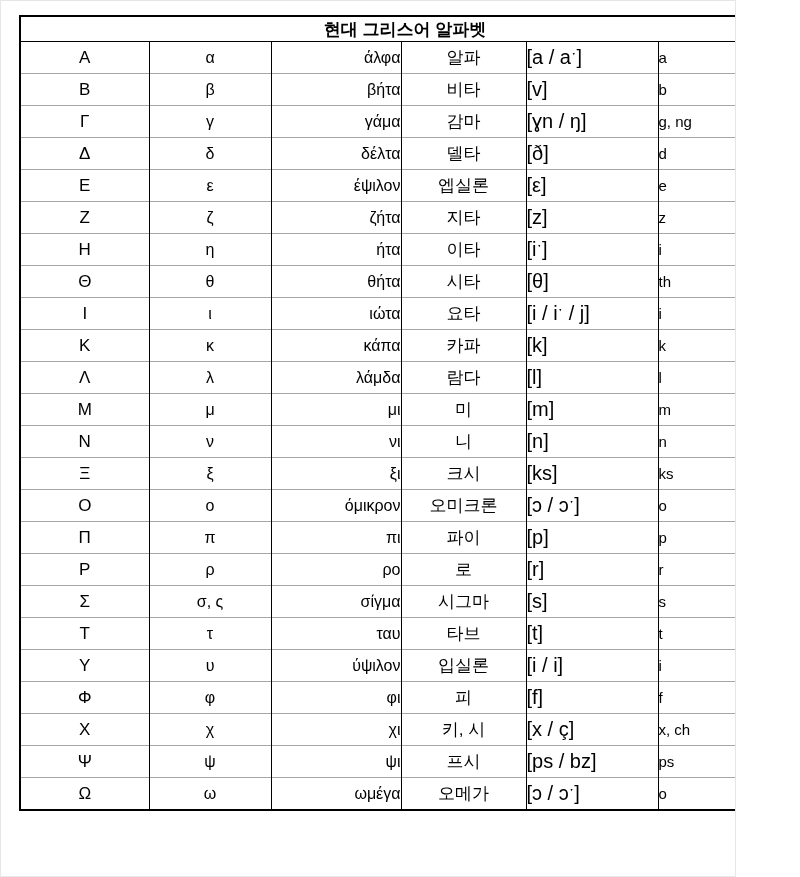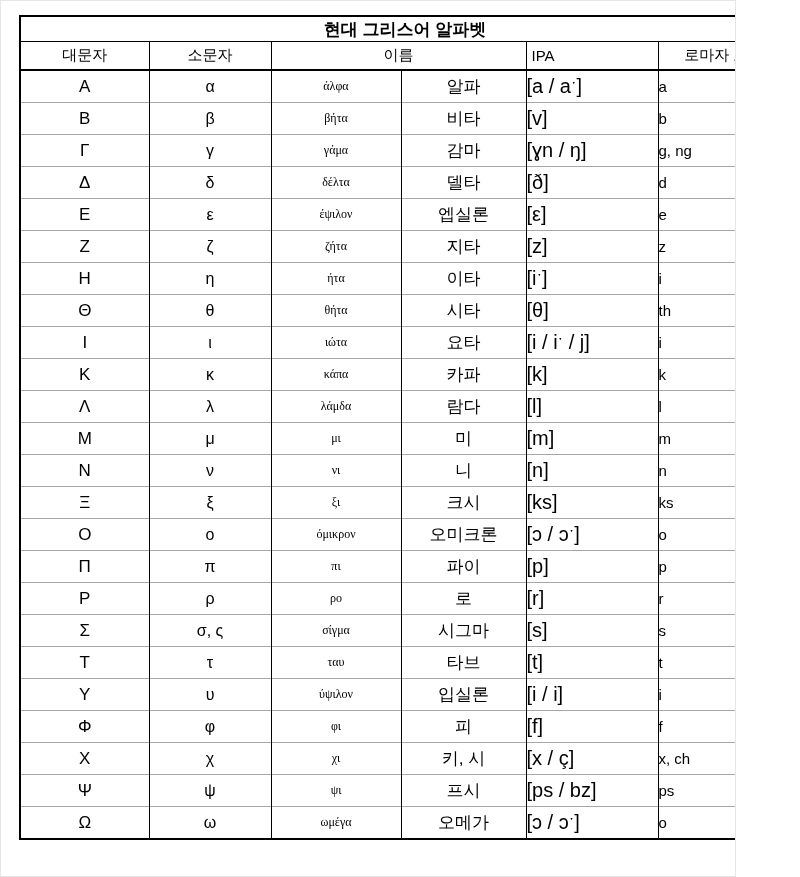--- a/index.html
+++ b/index.html
@@ -56,21 +56,21 @@
   tr.header-row th.left-h {
     text-align: left;
     padding-left: 5px;
   }
   tr.data-row td {
     height: 31px;
     border-top: 1px solid #a6a6a6;
   }
   td.c-upper { text-align: center; font-size: 17px; }
   td.c-lower { text-align: center; font-size: 16px; }
-  td.c-greek { text-align: center; font-size: 12px; padding-left: 6px; font-family: Liberation Serif, serif; }
+  td.c-greek { text-align: right; font-size: 16px; padding-left: 6px; }
   td.c-korean { text-align: center; font-size: 17px; padding-left: 6px; }
   td.c-ipa   { text-align: left; font-size: 20px; padding-left: 5px; }
   td.c-roman { text-align: left; font-size: 15px; padding-left: 5px; }
   td.bold { font-weight: 700; }
   .footnote {
     position: absolute;
     left: 18px;
     top: 845px;
     font-size: 11.5px;
     color: #1a1a1a;
@@ -88,27 +88,20 @@
       <col style="width:122px">
       <col style="width:130px">
       <col style="width:125px">
       <col style="width:132px">
       <col style="width:132px">
     </colgroup>
     <thead>
       <tr class="title-row">
         <th colspan="6">현대 그리스어 알파벳</th>
       </tr>
-      <tr class="header-row">
-        <th>대문자</th>
-        <th>소문자</th>
-        <th colspan="2">이름</th>
-        <th class="left-h">IPA</th>
-        <th>로마자 표기</th>
-      </tr>
     </thead>
     <tbody id="table-body">
         <tr class="data-row">
           <td class="c-upper">Α</td>
           <td class="c-lower">α</td>
           <td class="c-greek">άλφα</td>
           <td class="c-korean">알파</td>
           <td class="c-ipa">[a / aˑ]</td>
           <td class="c-roman">a</td>
         </tr>

